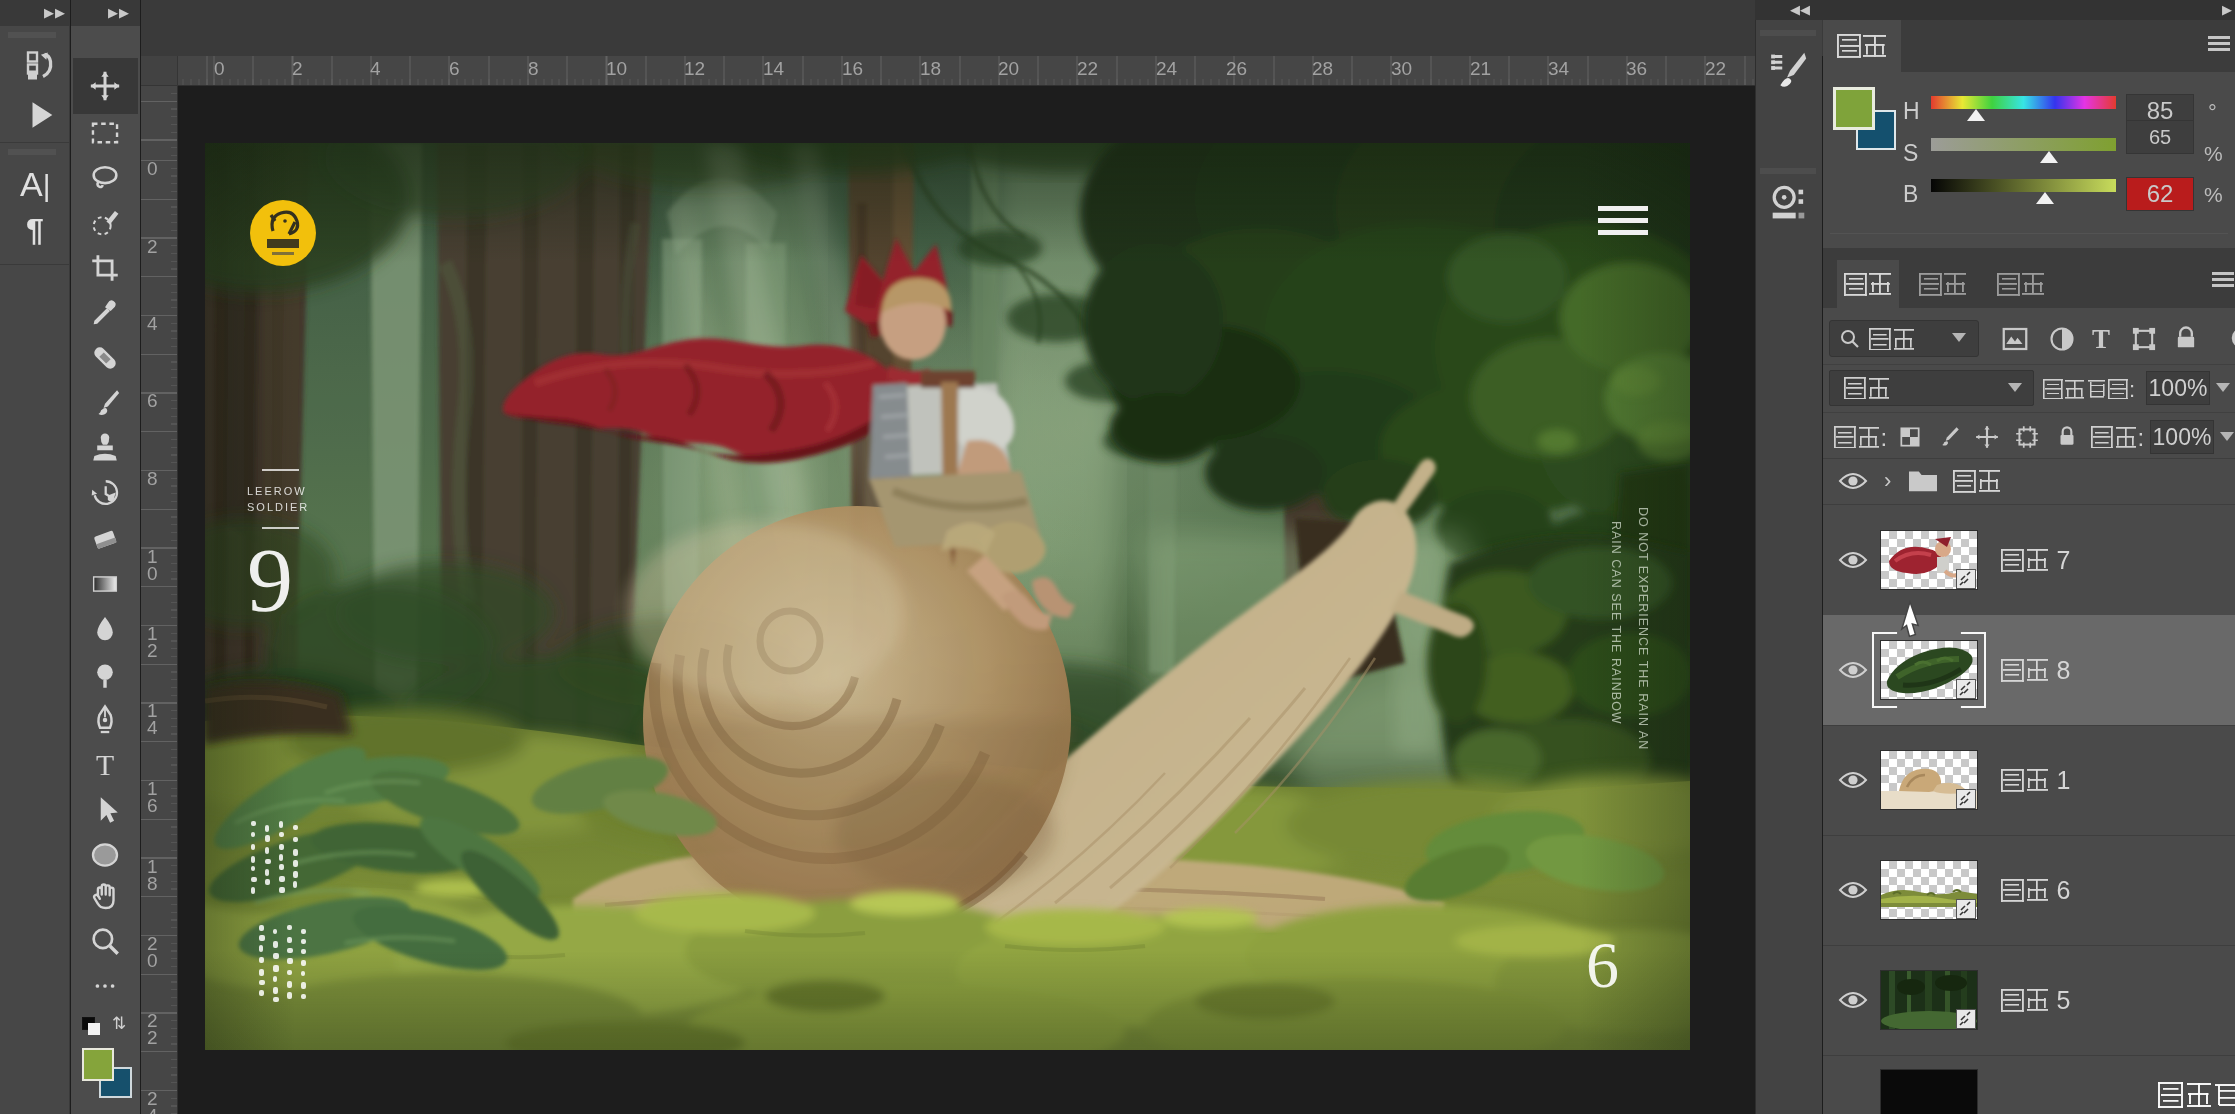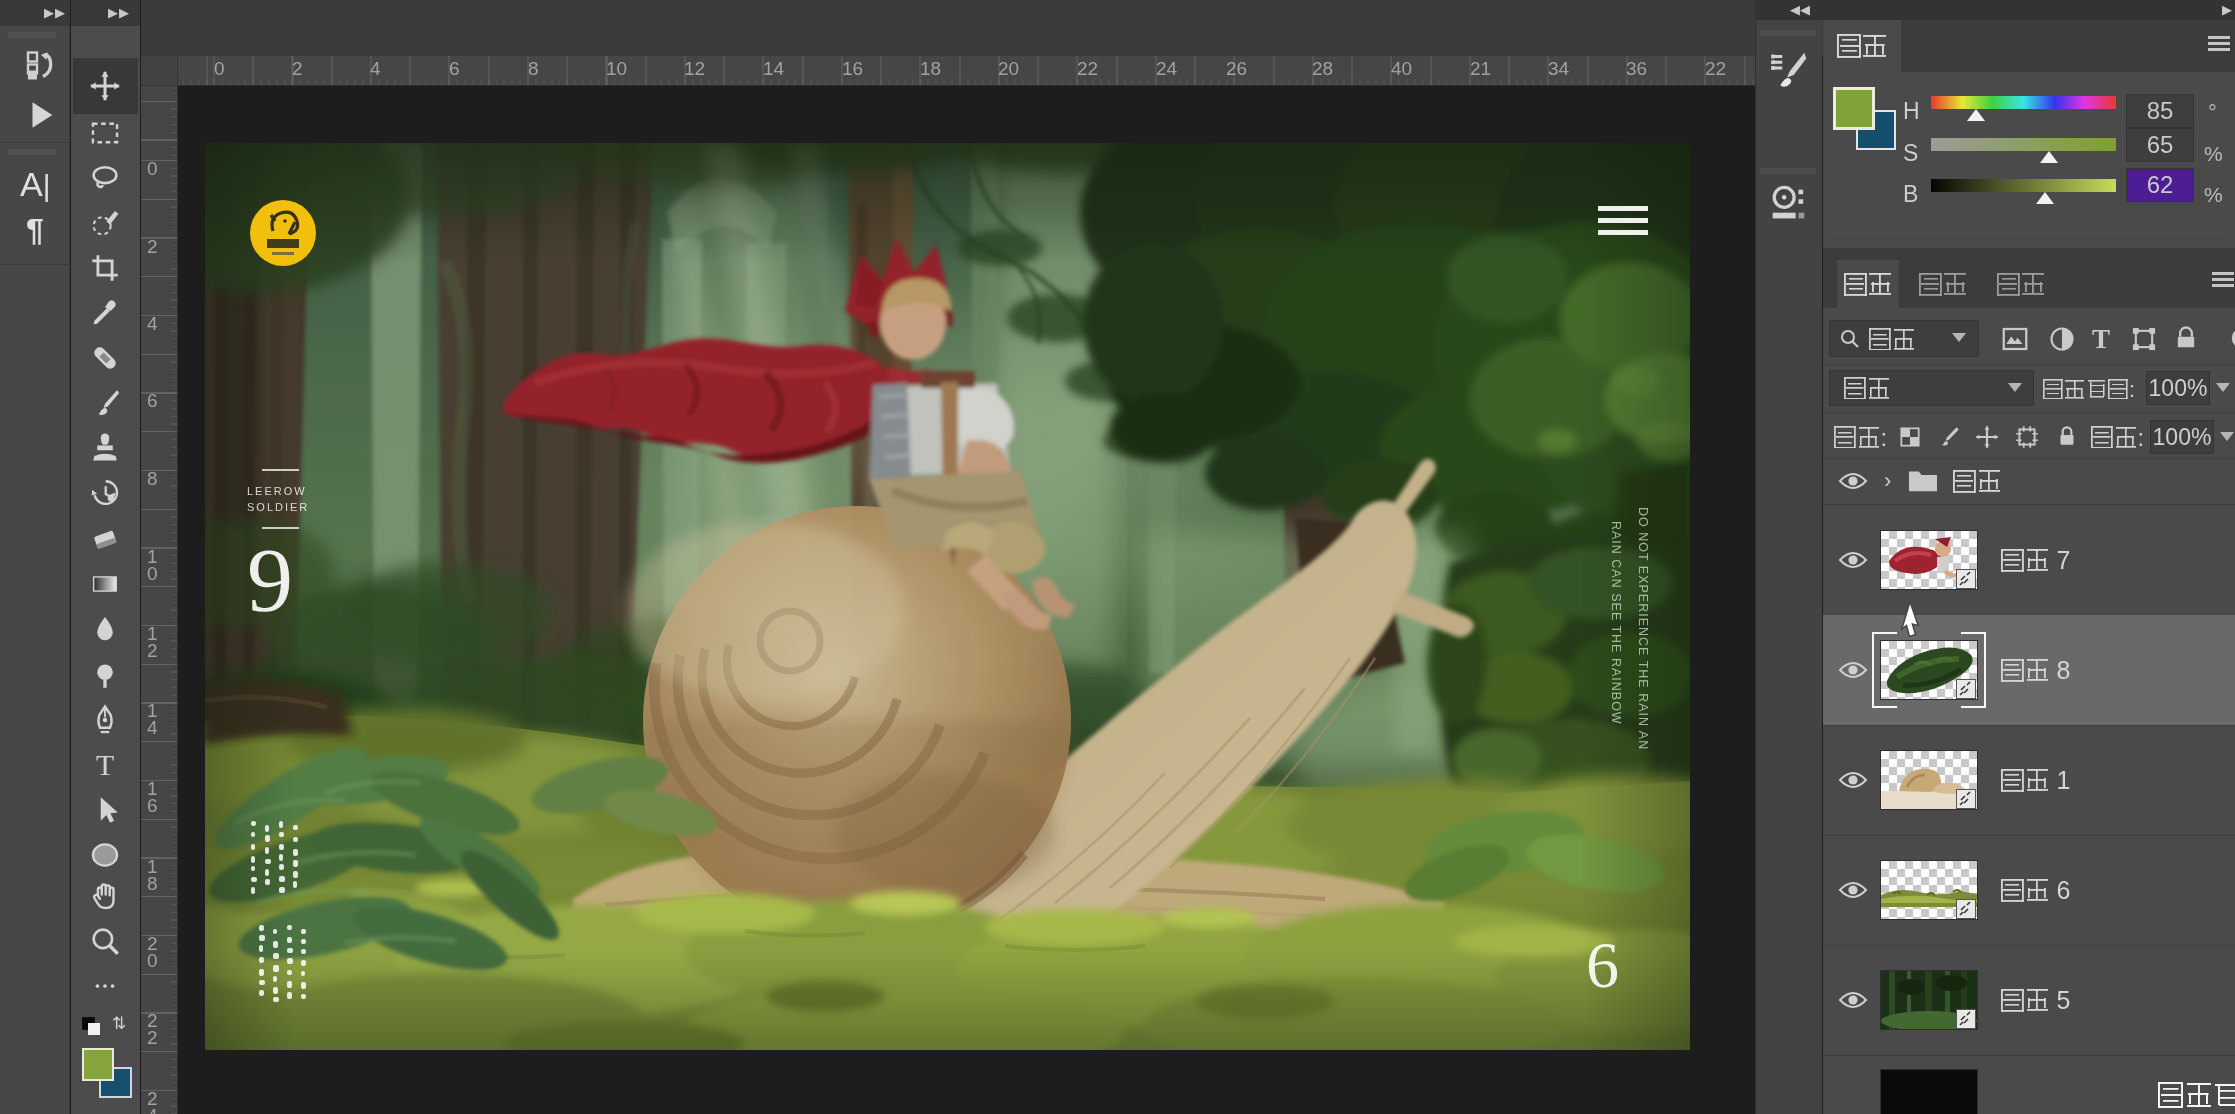--- a/index.html
+++ b/index.html
@@ -171,21 +171,21 @@
       <span class="rn" style="left:428px">10</span>
       <span class="rn" style="left:506px">12</span>
       <span class="rn" style="left:585px">14</span>
       <span class="rn" style="left:664px">16</span>
       <span class="rn" style="left:742px">18</span>
       <span class="rn" style="left:820px">20</span>
       <span class="rn" style="left:899px">22</span>
       <span class="rn" style="left:978px">24</span>
       <span class="rn" style="left:1048px">26</span>
       <span class="rn" style="left:1134px">28</span>
-      <span class="rn" style="left:1213px">40</span>
+      <span class="rn" style="left:1213px">30</span>
       <span class="rn" style="left:1292px">21</span>
       <span class="rn" style="left:1370px">34</span>
       <span class="rn" style="left:1448px">36</span>
       <span class="rn" style="left:1527px">22</span>
 </div>
 <div class="abs" style="left:141px;top:86px;width:37px;height:1028px;background:#464646;border-right:1px solid #303030;
  background-image:
   repeating-linear-gradient(to bottom,#626262 0 1px,transparent 1px 38.75px),
   repeating-linear-gradient(to bottom,#555555 0 1px,transparent 1px 7.75px);
  background-size:37px 100%,7px 100%;background-position:0 74px,30px 74px;background-repeat:repeat-y,repeat-y;">
@@ -646,22 +646,22 @@
     <div class="abs" style="left:1903px;top:98px;color:#cccccc;font-size:23px;">H</div>
     <div class="abs" style="left:1903px;top:140px;color:#cccccc;font-size:23px;">S</div>
     <div class="abs" style="left:1903px;top:181px;color:#cccccc;font-size:23px;">B</div>
     <div class="abs" style="left:1931px;top:96px;width:185px;height:13px;background:linear-gradient(to right,#e43b2f,#e8e834 17%,#3fd23f 33%,#37e5e5 50%,#3434ee 67%,#e434e4 83%,#e43b2f);"></div>
     <div class="abs" style="left:1931px;top:138px;width:185px;height:13px;background:linear-gradient(to right,#9c9c98,#7fa030);"></div>
     <div class="abs" style="left:1931px;top:179px;width:185px;height:13px;background:linear-gradient(to right,#050505,#c8dc5c);"></div>
     <div class="abs" style="left:1967px;top:109px;width:0;height:0;border-left:9px solid transparent;border-right:9px solid transparent;border-bottom:12px solid #f2f2f2;"></div>
     <div class="abs" style="left:2040px;top:151px;width:0;height:0;border-left:9px solid transparent;border-right:9px solid transparent;border-bottom:12px solid #f2f2f2;"></div>
     <div class="abs" style="left:2036px;top:192px;width:0;height:0;border-left:9px solid transparent;border-right:9px solid transparent;border-bottom:12px solid #f2f2f2;"></div>
     <div class="abs" style="left:2126px;top:94px;width:68px;height:34px;background:#3e3e3e;border:1px solid #353535;color:#c9c9c9;font-size:24px;line-height:32px;text-align:center;">85</div>
-    <div class="abs" style="left:2126px;top:128px;width:68px;height:34px;background:#3e3e3e;border:1px solid #353535;color:#c9c9c9;font-size:24px;line-height:32px;text-align:center;">65</div>
-    <div class="abs" style="left:2126px;top:168px;width:68px;height:34px;background:#4c1d95;border:1px solid #353535;color:#c9c9c9;font-size:24px;line-height:32px;text-align:center;">62</div>
+    <div class="abs" style="left:2126px;top:120px;width:68px;height:34px;background:#3e3e3e;border:1px solid #353535;color:#c9c9c9;font-size:20px;line-height:32px;text-align:center;">65</div>
+    <div class="abs" style="left:2126px;top:177px;width:68px;height:34px;background:#b91c1c;border:1px solid #353535;color:#c9c9c9;font-size:24px;line-height:32px;text-align:center;">62</div>
     <div class="abs" style="left:2208px;top:100px;color:#bbbbbb;font-size:22px;">°</div>
     <div class="abs" style="left:2204px;top:142px;color:#bbbbbb;font-size:21px;">%</div>
     <div class="abs" style="left:2204px;top:183px;color:#bbbbbb;font-size:21px;">%</div>
     <div class="abs" style="left:1830px;top:233px;width:398px;height:1px;background:#5a5a5a;opacity:.6;"></div>
 
 <div class="abs" style="left:1823px;top:248px;width:412px;height:60px;background:#3c3c3c;"></div>
 <div class="abs" style="left:1837px;top:260px;width:62px;height:48px;background:#4a4a4a;color:#d8d8d8;font-size:25px;line-height:48px;text-align:center;"><i class="cj"></i><i class="cj v2"></i></div>
 <div class="abs" style="left:1910px;top:260px;width:66px;height:48px;color:#9b9b9b;font-size:25px;line-height:48px;text-align:center;"><i class="cj"></i><i class="cj v2"></i></div>
 <div class="abs" style="left:1988px;top:260px;width:66px;height:48px;color:#9b9b9b;font-size:25px;line-height:48px;text-align:center;"><i class="cj"></i><i class="cj v2"></i></div>
 <div class="abs" style="left:2212px;top:272px;width:22px;height:3px;background:#c5c5c5;box-shadow:0 6px 0 #c5c5c5,0 12px 0 #c5c5c5;"></div>

